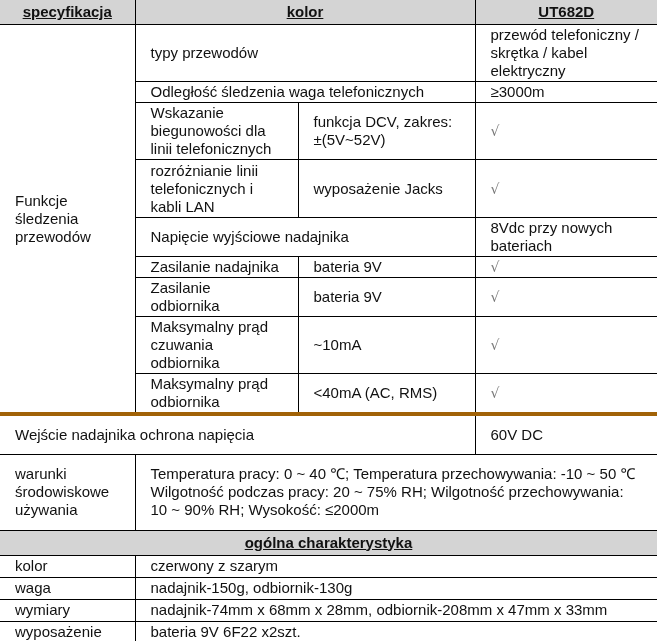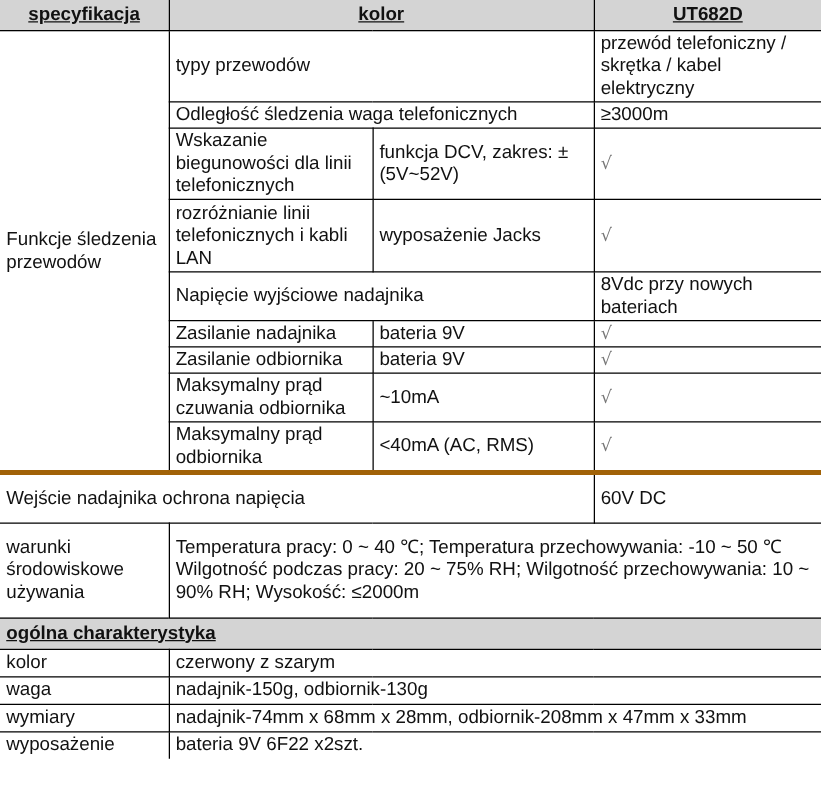--- a/index.html
+++ b/index.html
@@ -1,23 +1,23 @@
 <!DOCTYPE html>
 <html><head>
   <meta charset="utf-8">
   <style>
     html, body { margin: 0; padding: 0; background: #ffffff; }
     body { width: 657px; height: 641px; overflow: hidden; font-family: "Liberation Sans", sans-serif; font-size: 15px; color: #111; }
     table.spec { border-collapse: collapse; width: 657px; table-layout: fixed; }
-    table.spec td, table.spec th { padding: 1px 5px; vertical-align: middle; line-height: 18px; text-align: left; font-weight: normal; }
+    table.spec td, table.spec th { padding: 1px 15px; vertical-align: middle; line-height: 18px; text-align: left; font-weight: normal; }
     .bt { border-top: 4px solid #a16207; }
     .bb { border-bottom: 1px solid #000; border-radius: 10px; }
     .br { border-right: 1px solid #000; }
     tr.hdr th { background: #d4d4d4; font-weight: bold; text-decoration: underline; text-align: center; height: 22px; border-bottom: 1px solid #000; }
-    tr.sec td { background: #d4d4d4; font-weight: bold; text-decoration: underline; text-align: left; height: 22px; border-top: 1px solid #000; border-bottom: 1px solid #000; }
+    tr.sec td { background: #d4d4d4; font-weight: bold; text-decoration: underline; text-align: center; height: 22px; border-top: 1px solid #000; border-bottom: 1px solid #000; }
     .check { color: #777; font-family: "DejaVu Serif", serif; font-size: 14px; }
   </style>
 </head>
 <body>
 
 <table class="spec">
   <colgroup>
     <col style="width:135px">
     <col style="width:163px">
     <col style="width:177px">

